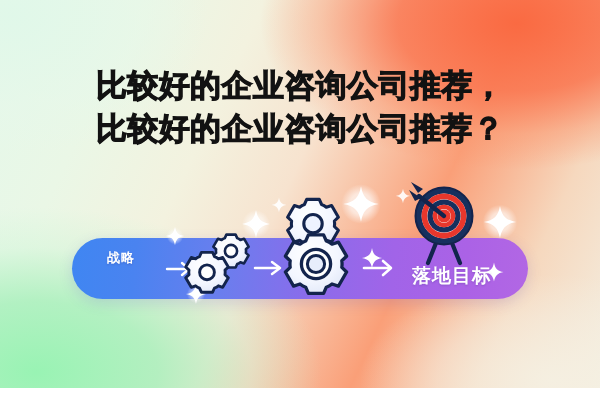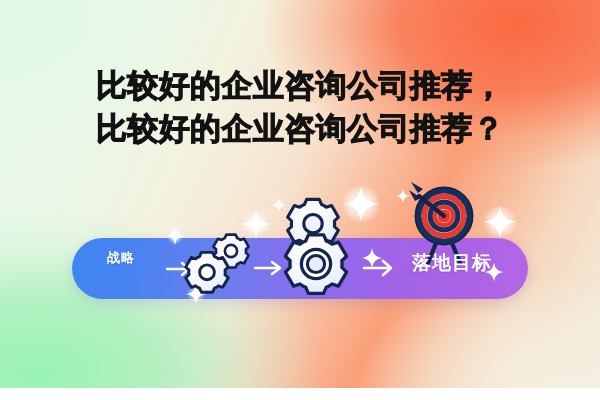--- a/index.html
+++ b/index.html
@@ -111,21 +111,21 @@
   #label-start {
     left: 78px;
     top: 246px;
     width: 86px;
     font-size: 13px;
     line-height: 23px;
   }
   #label-start .lbl-line { display: block; }
   #label-end {
     left: 392px;
-    top: 251px;
+    top: 264px;
     width: 120px;
     font-size: 19px;
     line-height: 23px;
   }
 
   
   #art {
     position: absolute;
     left: 0;
     top: 0;

